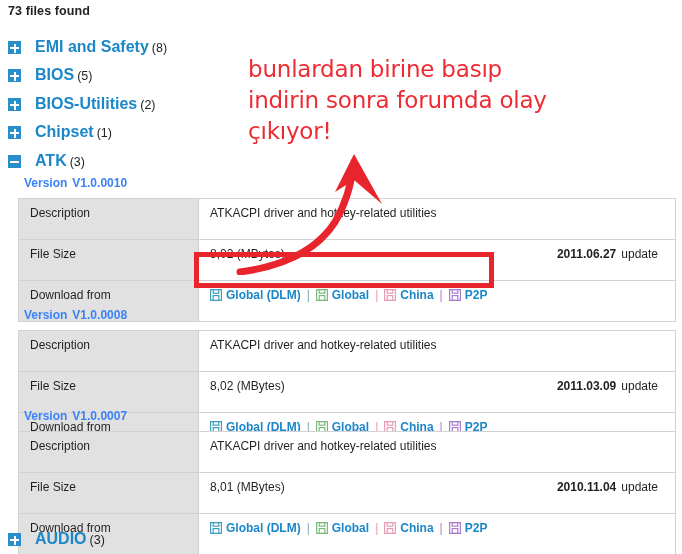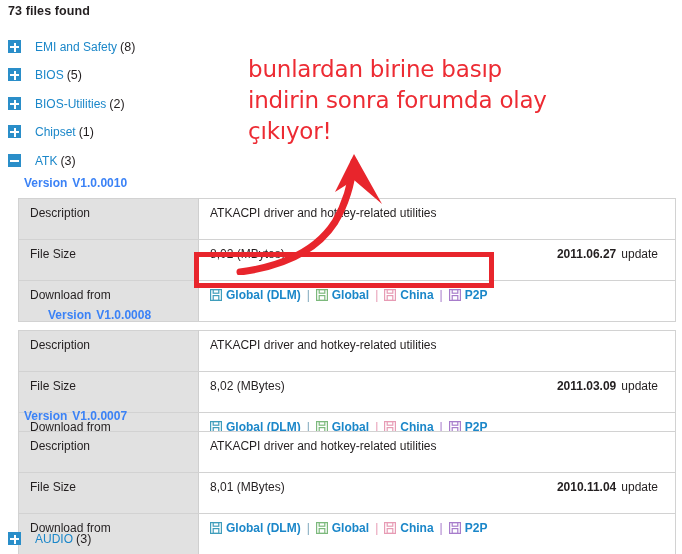--- a/index.html
+++ b/index.html
@@ -64,22 +64,22 @@
     content: "";
     position: absolute;
     left: 5.5px;
     top: 2.5px;
     width: 2px;
     height: 9px;
     background: #ffffff;
   }
   .cat-name {
     color: #1b87c9;
-    font-weight: normal;
-    font-size: 12px;
+    font-weight: bold;
+    font-size: 16px;
     padding-left: 8px;
   }
   .cat-count {
     color: #231f20;
     font-weight: normal;
     font-size: 12.5px;
     margin-left: 3px;
   }
 
   
@@ -277,21 +277,21 @@
                   </svg>
             </span>
             <span>P2P</span>
           </a>
         </div>
       </td>
     </tr>
   </tbody>
     </table>
 
-  <div class="version-label" style="top:308px;margin-left:24px;">
+  <div class="version-label" style="top:308px;">
     <span class="vtext">Version</span><span>V1.0.0008</span>
   </div>
   <table class="dl-table" style="top:330px;">
     <tbody>
         <tr>
       <td class="label">Description</td>
       <td class="value">ATKACPI driver and hotkey-related utilities</td>
     </tr>
     <tr>
       <td class="label">File Size</td>

